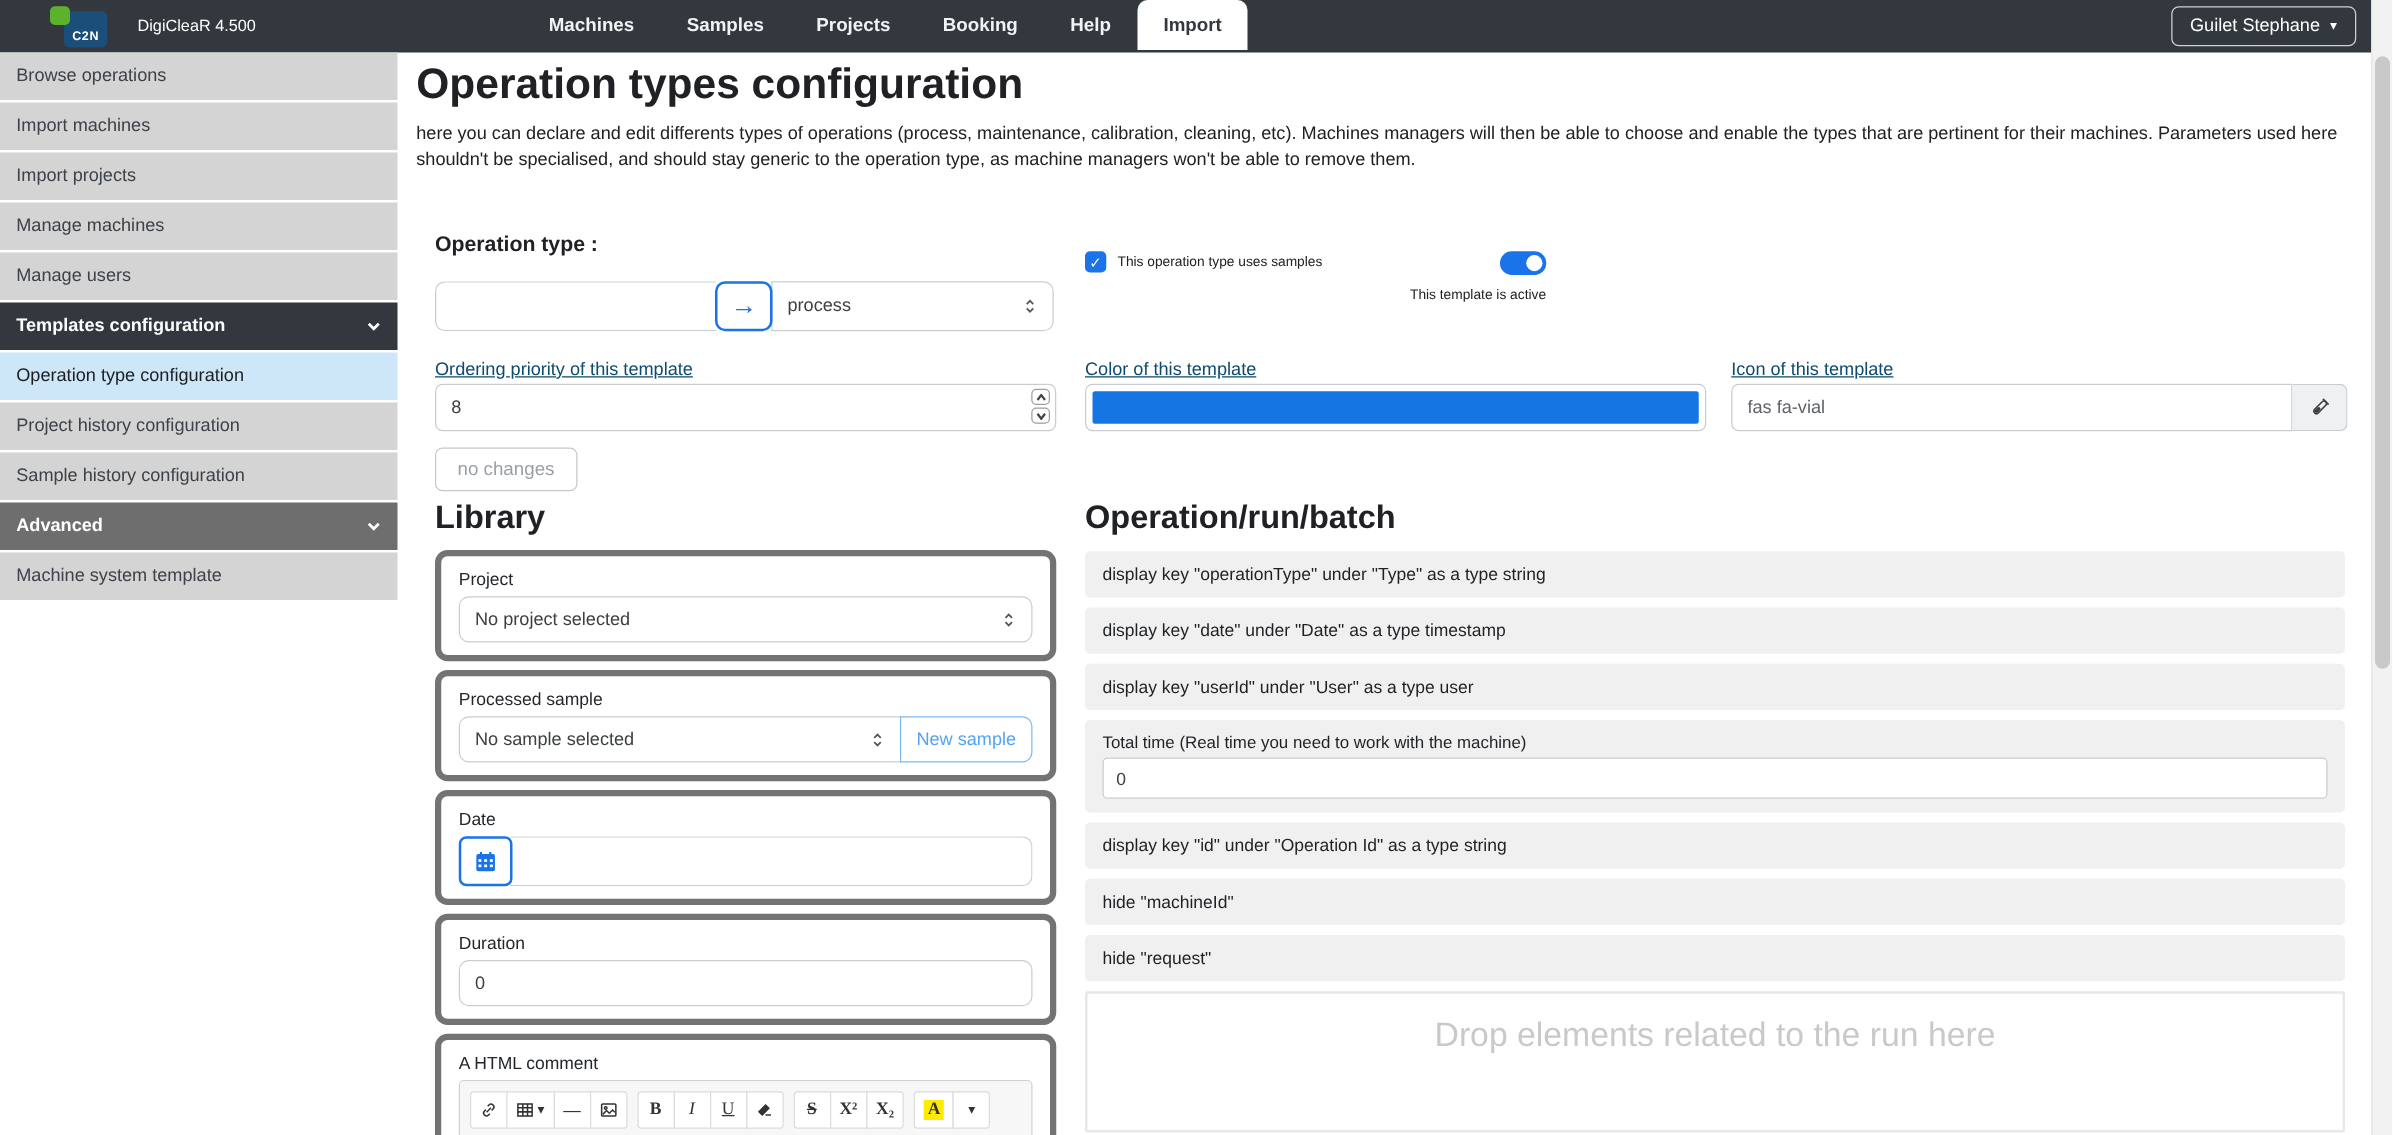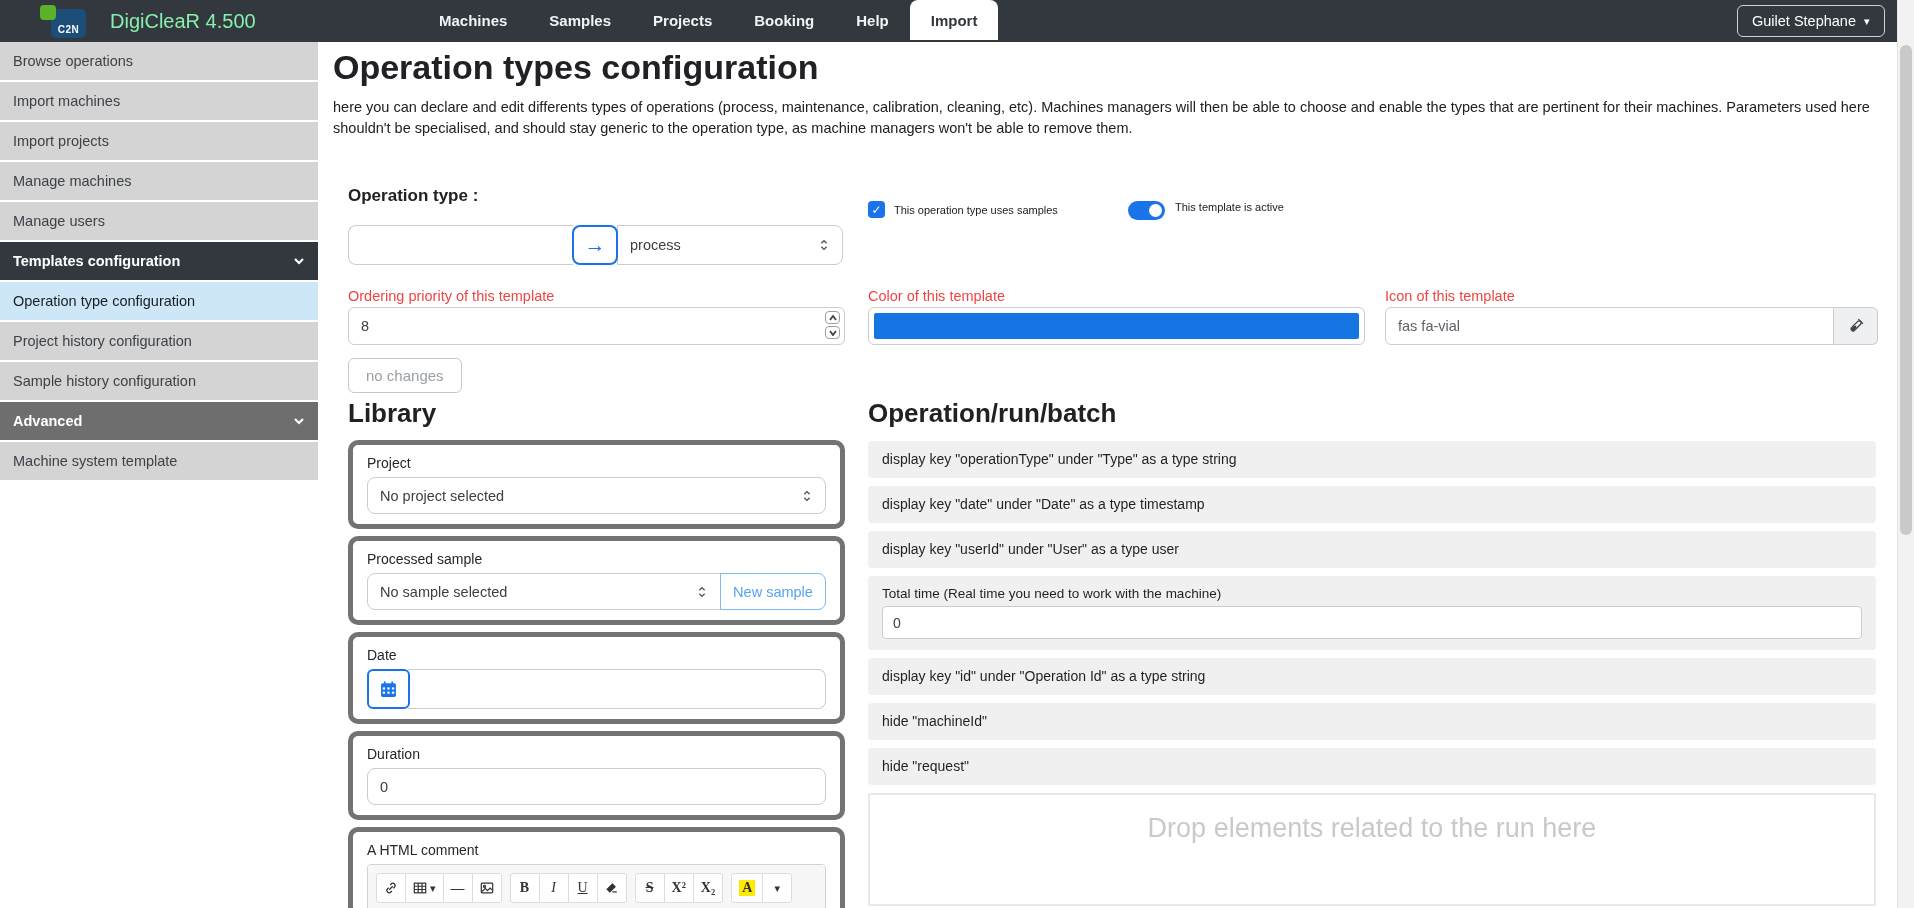--- a/index.html
+++ b/index.html
@@ -7,21 +7,21 @@
     font-family:"Liberation Sans","DejaVu Sans",sans-serif; }
   #app { position:relative; width:1914px; height:908px; background:#fff; overflow:hidden; }
 
   
   .navbar { position:absolute; left:0; top:0; width:1897px; height:42px; background:#32383e; }
   .logo { position:absolute; left:40px; top:4px; width:50px; height:34px; }
   .logo .green { position:absolute; left:0; top:1px; width:16px; height:15px; background:#5cb32b; border-radius:4px; z-index:2; }
   .logo .blue  { position:absolute; left:11px; top:5px; width:35px; height:29px; background:#1b4e79; border-radius:5px;
                  display:flex; align-items:flex-end; justify-content:center; padding-bottom:3px;
                  color:#fff; font-size:10px; font-weight:bold; letter-spacing:.5px; }
-  .brand { position:absolute; left:110px; top:0; height:42px; line-height:42px; color:#86efac; font-size:20px; font-weight:500; }
+  .brand { position:absolute; left:110px; top:0; height:42px; line-height:42px; color:#ffffff; font-size:13px; font-weight:500; }
   .nav-menu { position:absolute; left:418px; top:0; height:42px; display:flex; }
   .nav-item { height:40px; line-height:42px; padding:0 21px; color:#f1f3f4; font-size:15px; font-weight:bold; cursor:pointer; }
   .nav-item.active { background:#fff; color:#32383e; border-radius:8px 8px 0 0; }
   .user-btn { position:absolute; left:1737px; top:5px; height:32px; padding:0 14px; border:1px solid #ccd1d6;
               border-radius:6px; color:#fff; font-size:14.5px; display:flex; align-items:center; gap:8px; cursor:pointer; }
   .caret { font-size:11px; line-height:1; }
 
   
   .sb-track { position:absolute; left:1897px; top:0; width:17px; height:908px; background:#f2f2f2; border-left:1px solid #e4e4e4; }
   .sb-thumb { position:absolute; left:2px; top:45px; width:12px; height:490px; background:#c9c9c9; border-radius:7px; }
@@ -33,42 +33,42 @@
   .side-item.group-dark { background:#32383e; color:#fff; font-weight:bold; }
   .side-item.group-gray { background:#6e6e6e; color:#fff; font-weight:bold; }
   .side-item.selected   { background:#cde7f9; color:#1b1e21; }
   .chev { width:12px; height:12px; stroke:#fff; stroke-width:2.2; fill:none; }
 
   
   .h1 { position:absolute; left:333px; top:48px; font-size:34px; font-weight:bold; color:#202124; }
   .desc { position:absolute; left:333px; top:97px; width:1549px; font-size:14.5px; line-height:1.48; color:#202124; }
 
   .sec-label { position:absolute; font-size:17px; font-weight:bold; color:#202124; }
-  .fld-label { position:absolute; font-size:14.5px; color:#ef4444; }
+  .fld-label { position:absolute; font-size:14.5px; color:#0c4a6e;text-decoration:underline; }
 
   .txt { border:1px solid #c9cdd2; border-radius:8px; background:#fff; font-size:14.5px; color:#3c4043;
          padding:0 12px; font-family:inherit; outline:none; }
 
   
   .op-group { position:absolute; left:348px; top:225px; height:40px; display:flex; }
   .op-input { width:225px; height:40px; border-radius:8px 0 0 8px; border-right:none; }
   .op-arrow-btn { width:46px; height:40px; border:2px solid #1a73e8; border-radius:8px; background:#fff;
                   color:#1a73e8; font-size:21px; font-weight:bold; display:flex; align-items:center; justify-content:center;
                   cursor:pointer; z-index:2; margin-left:-1px; }
   .fake-select { height:40px; border:1px solid #c9cdd2; background:#fff; display:flex; align-items:center;
                  justify-content:space-between; padding:0 12px; font-size:14.5px; color:#3c4043; cursor:pointer; }
   .op-select { width:226px; border-radius:0 8px 8px 0; margin-left:-1px; }
   .sort-ic { width:12px; height:14px; stroke:#555; stroke-width:1.6; fill:none; flex:none; }
 
   
   .check-row { position:absolute; left:868px; top:201px; display:flex; align-items:center; gap:9px; cursor:pointer; }
   .checkbox { width:17px; height:17px; background:#1a73e8; border-radius:4px; color:#fff; font-size:12px;
               display:flex; align-items:center; justify-content:center; }
   .check-label { font-size:11px; color:#202124; }
-  .toggle-row { position:absolute; left:1128px; top:201px; display:flex; align-items:flex-start; gap:10px; cursor:pointer; }
+  .toggle-row { position:absolute; left:1128px; top:201px; display:flex; align-items:flex-end; gap:10px; cursor:pointer;flex-direction:column; }
   .toggle { width:37px; height:19px; background:#1a73e8; border-radius:10px; position:relative; }
   .toggle .knob { position:absolute; right:3px; top:3px; width:13px; height:13px; background:#fff; border-radius:50%; }
 
   
   .num-wrap { position:absolute; left:348px; top:307px; width:497px; height:38px; }
   .num-input { width:100%; height:38px; border-radius:6px; }
   .spinner { position:absolute; right:5px; top:4px; display:flex; flex-direction:column; gap:2px; }
   .spin-btn { width:15px; height:13px; border:1px solid #9aa0a6; border-radius:4px; background:#fff;
               display:flex; align-items:center; justify-content:center; cursor:pointer; }
   .spin-btn svg { width:8px; height:6px; stroke:#444; stroke-width:1.8; fill:none; }

